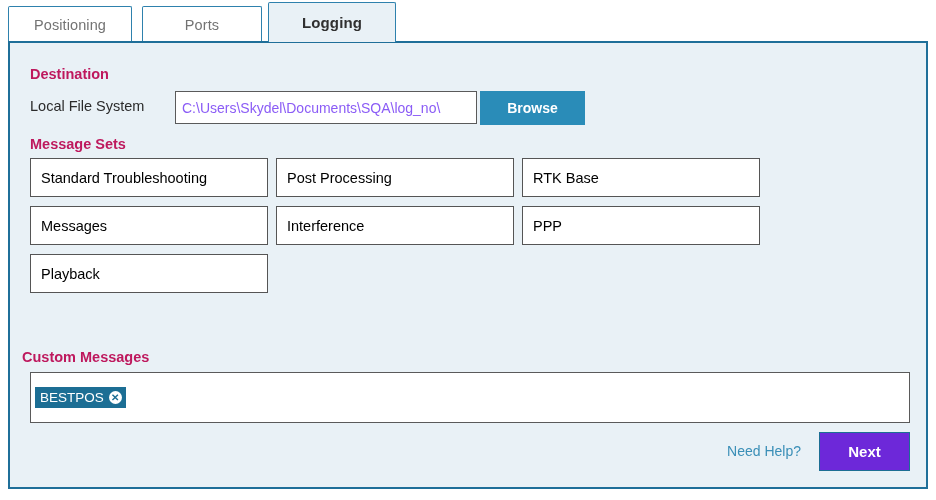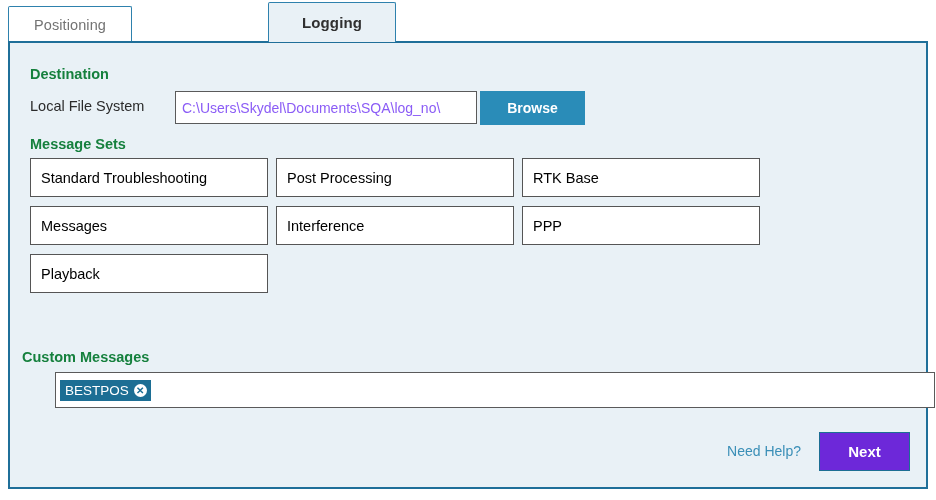--- a/index.html
+++ b/index.html
@@ -68,21 +68,21 @@
     height: 448px;
     box-sizing: border-box;
     border: 2px solid #1f6f99;
     background: #e9f1f6;
   }
 
   .section-title {
     position: absolute;
     font-size: 14.5px;
     font-weight: bold;
-    color: #15803d;
+    color: #be185d;
   }
 
   
   .lbl-destination { left: 20px; top: 23px; }
   .lbl-localfs {
     position: absolute;
     left: 20px;
     top: 55px;
     font-size: 14.5px;
     color: #2b2b2b;
@@ -147,29 +147,28 @@
     align-items: center;
   }
 
   
   .lbl-custom { left: 12px; top: 306px; }
   .tag-field {
     position: absolute;
     left: 20px;
     top: 329px;
     width: 880px;
-    height: 36px;
+    height: 51px;
     box-sizing: border-box;
     background: #ffffff;
     border: 1px solid #5a5a5a;
     padding: 3px 4px;
     display: flex;
     align-items: center;
     gap: 4px;
-    margin-left: 25px;
   }
   .tag-chip {
     display: inline-flex;
     align-items: center;
     gap: 5px;
     height: 19px;
     background: #1c6e94;
     color: #ffffff;
     font-size: 13.5px;
     padding: 1px 4px 1px 5px;
@@ -217,20 +216,23 @@
   }
 </style>
 </head>
 <body>
 
 <div class="screen">
 
   <div class="tabstrip">
     <div class="tab t1">
       <span>Positioning</span>
+    </div>
+    <div class="tab t2">
+      <span>Ports</span>
     </div>
     <div class="tab t3">
       <span>Logging</span>
     </div>
   </div>
 
   <div class="panel">
 
     <div class="section-title lbl-destination">Destination</div>
 

